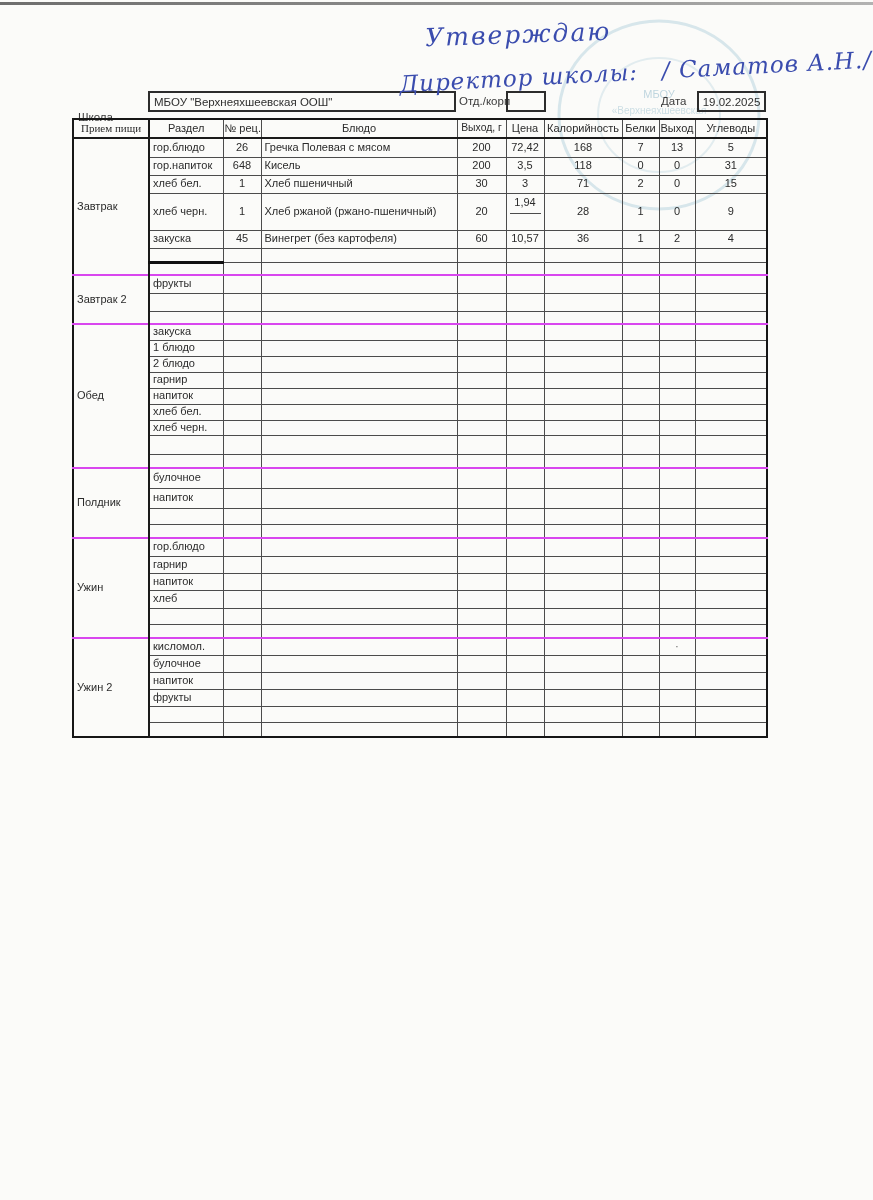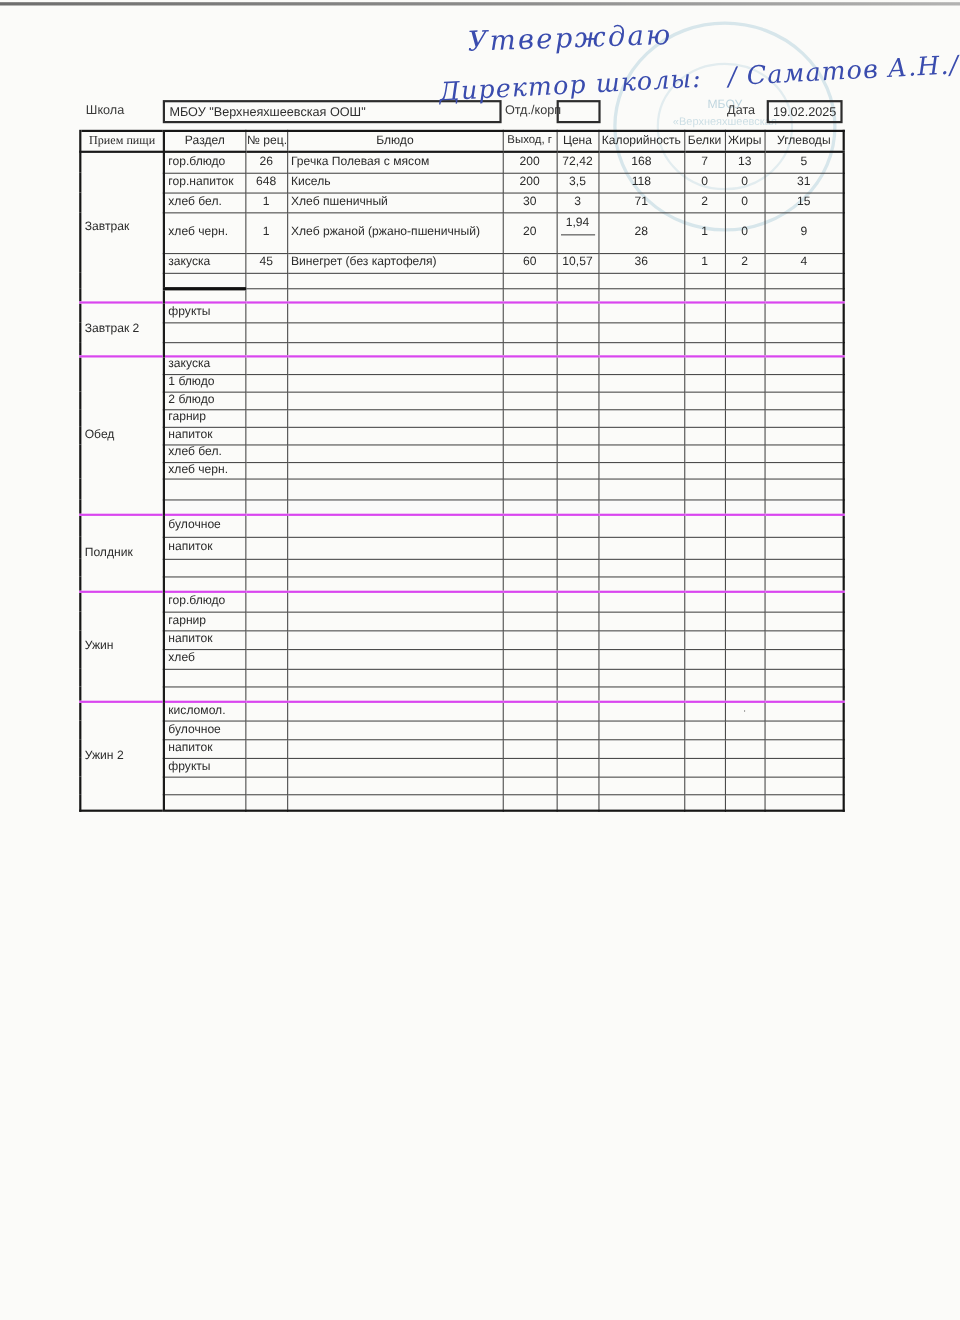--- a/index.html
+++ b/index.html
@@ -90,21 +90,21 @@
   <span class="line1">Утверждаю</span>
   <div class="line2">
     <span>Директор школы:</span>
     <svg class="sig-svg" width="62" height="36" viewBox="0 0 62 36">
       <path d="M4 28 C 10 6, 23 3, 20 15 C 17 24, 26 27, 30 11 C 33 2, 41 5, 38 15 C 35 24, 44 27, 52 13 M10 22 C 24 34, 42 30, 57 17" fill="none" stroke="#3a4cae" stroke-width="2" stroke-linecap="round"></path>
     </svg>
     <span>/ Саматов А.Н./</span>
   </div>
 </div>
 
-<span class="fh-label" style="left:78px;top:95px;">Школа</span>
+<span class="fh-label" style="left:78px;top:111px;">Школа</span>
 <div class="fh-box school">МБОУ "Верхнеяхшеевская ООШ"</div>
 <span class="fh-label" style="left:459px;top:95px;">Отд./корп</span>
 <div class="fh-box dept"></div>
 <span class="fh-label" style="left:661px;top:95px;">Дата</span>
 <div class="fh-box date">19.02.2025</div>
 
 <div class="menu-wrap">
   <table class="menu">
     <colgroup>
       <col style="width:76px">
@@ -121,21 +121,21 @@
     <thead>
         <tr>
           <th>Прием пищи</th>
           <th>Раздел</th>
           <th>№ рец.</th>
           <th>Блюдо</th>
           <th style="font-size: 10.4px;">Выход, г</th>
           <th>Цена</th>
           <th>Калорийность</th>
           <th>Белки</th>
-          <th>Жиры</th>
+          <th>Выход</th>
           <th>Углеводы</th>
         </tr>
       </thead>
     <tbody>
         <tr class="sec-top" style="height: 19px;">
           <td class="meal" rowspan="7">Завтрак</td>
           <td class="c-razdel">гор.блюдо</td>
           <td class="c-rec">26</td>
           <td class="c-dish">Гречка Полевая с мясом</td>
           <td class="c-out">200</td>

